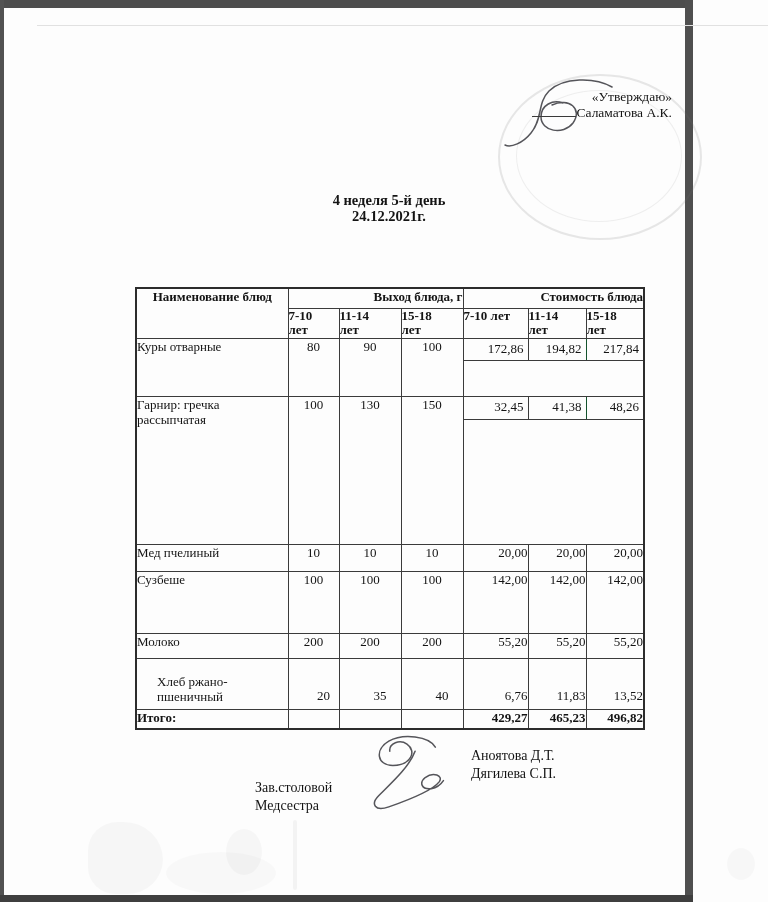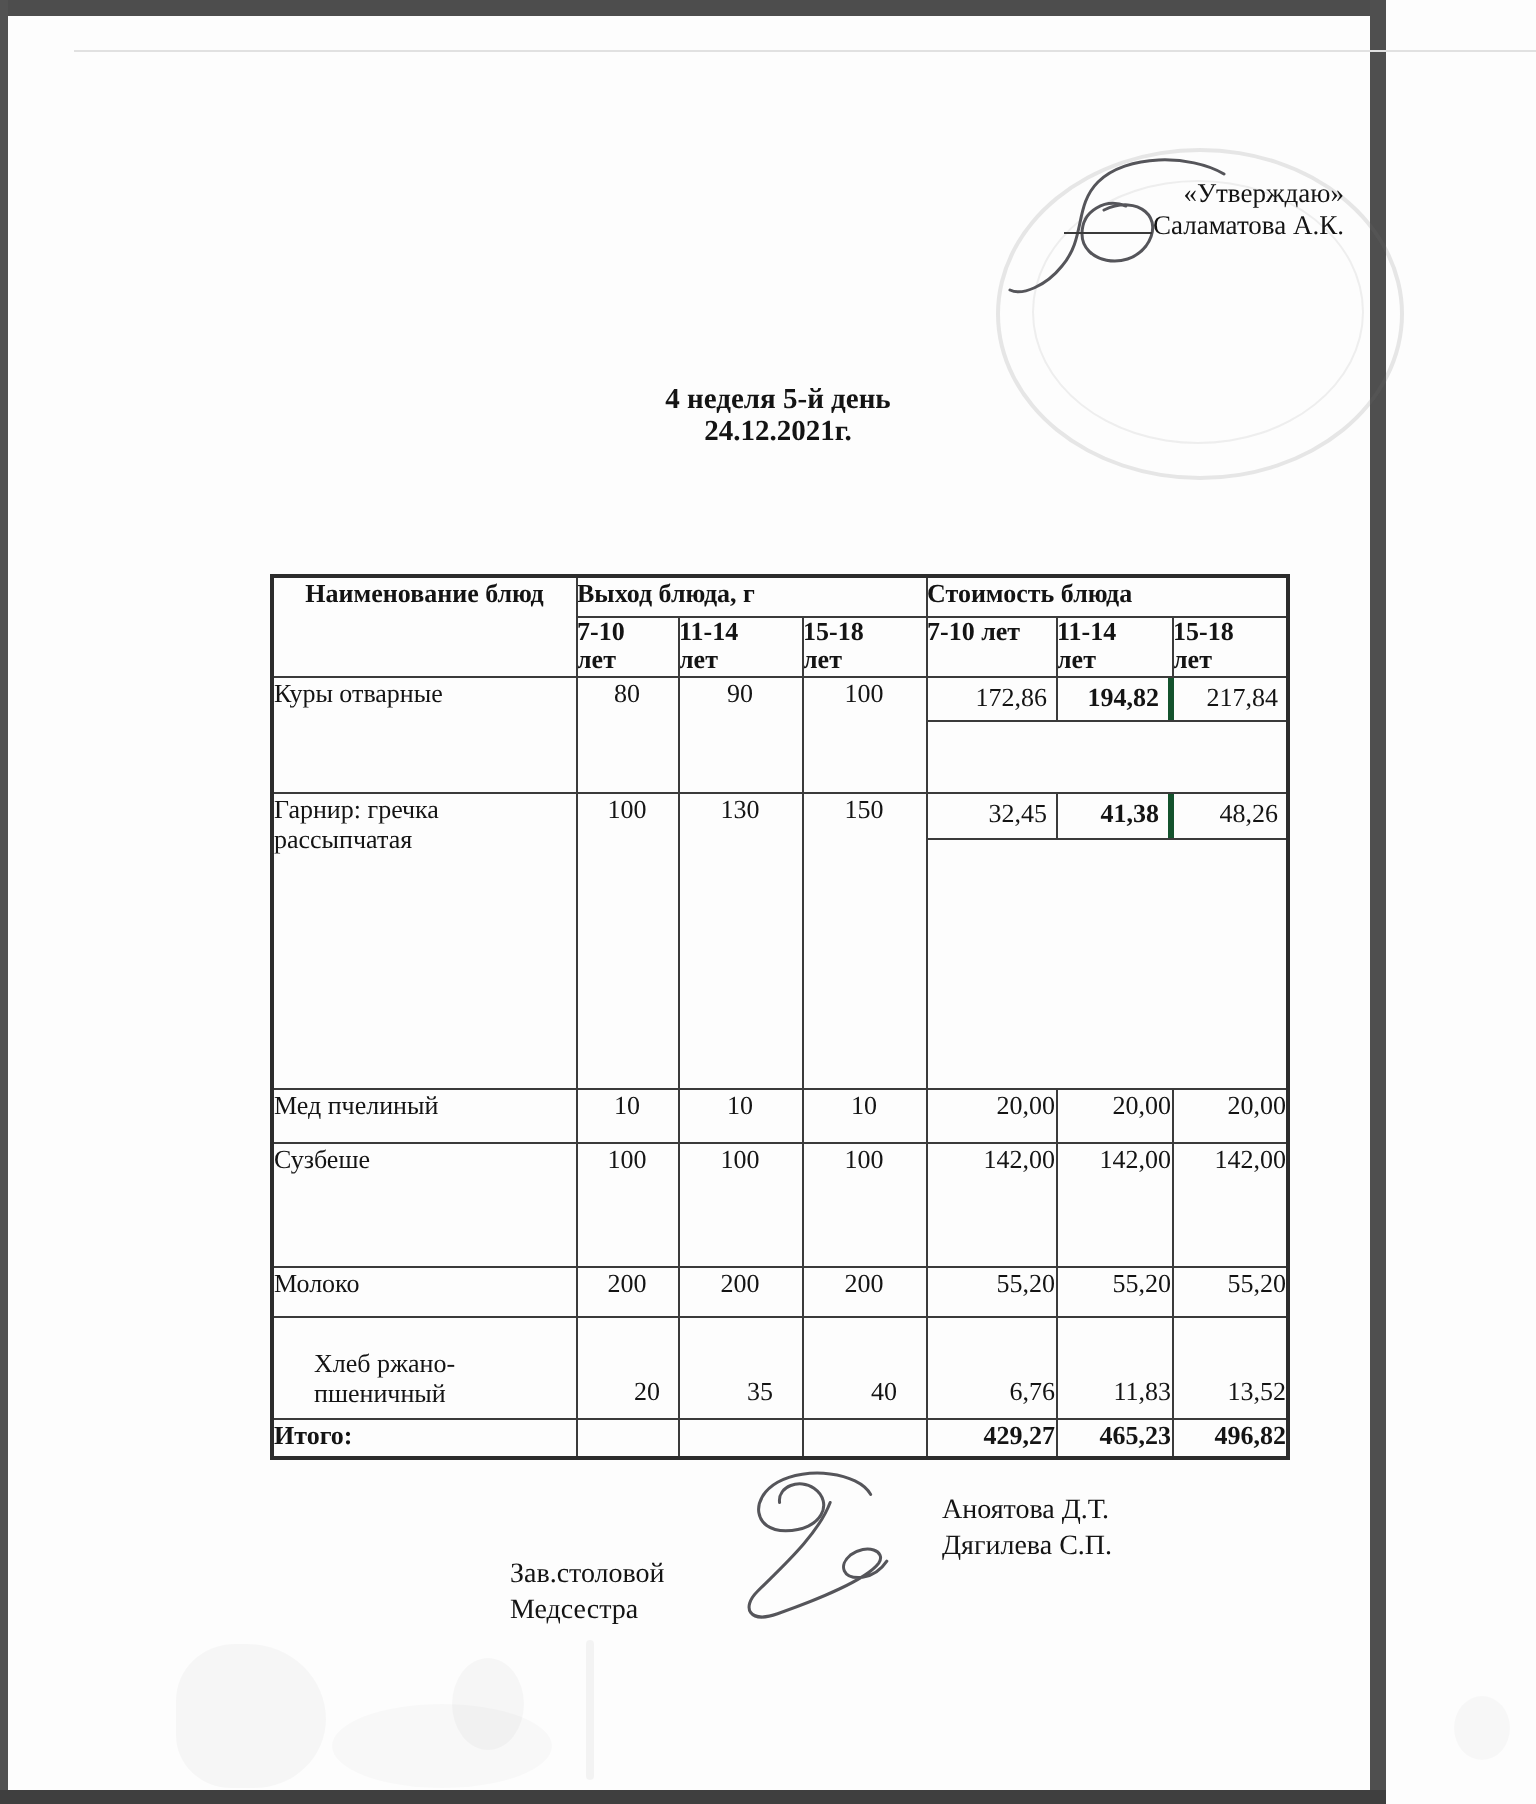--- a/index.html
+++ b/index.html
@@ -36,30 +36,30 @@
 
   
   .menu-table{position:absolute;left:135px;top:287px;width:508px;border-collapse:collapse;
               table-layout:fixed;font-size:13px;}
   .menu-table td{border:1px solid #3b3b3b;vertical-align:top;padding:0;overflow:hidden;}
   .menu-table{border:2px solid #2c2c2c;}
   tr.hdr1{height:20px;} tr.hdr2{height:30px;margin-top:48px;}
   tr.r0{height:58px;} tr.r1{height:148px;} tr.r2{height:27px;}
   tr.r3{height:62px;} tr.r4{height:25px;} tr.r5{height:51px;} tr.rtotal{height:20px;}
   .name-h{font-weight:bold;text-align:center;padding-top:2px;}
-  .gh{font-weight:bold;text-align:left;}
+  .gh{font-weight:bold;text-align:right;}
   .ah{font-weight:bold;text-align:left;padding:1px 0 0 4px;line-height:14px;}
   .name{text-align:left;padding:2px 2px 0 4px;line-height:15px;}
   .out{text-align:center;padding-top:2px;}
   .cost{text-align:right;padding:2px 4px 0 0;}
   .cost-split{padding:0;}
   .cvrow{display:flex;border-bottom:1px solid #3b3b3b;}
   .cv{box-sizing:border-box;text-align:right;padding:2px 4px 0 0;}
   .cv1{width:65px;border-right:1px solid #3b3b3b;}
-  .cv2{width:58px;border-right:3px solid #14532d;font-weight:bold;}
+  .cv2{width:58px;border-right:1px solid #14532d;}
   .cv3{flex:1;}
   tr.r0 .cv{height:21px;} tr.r1 .cv{height:22px;}
   tr.r5 td{vertical-align:bottom;padding-left:20px;}
   tr.r5 .name,tr.r5 .out,tr.r5 .cost{padding-bottom:5px;}
   tr.rtotal td{font-weight:bold;}
 
   
   .footer-roles{position:absolute;left:255px;top:779px;font-size:14px;line-height:17.5px;}
   .footer-names{position:absolute;left:471px;top:747px;font-size:14px;line-height:17.5px;}
 

